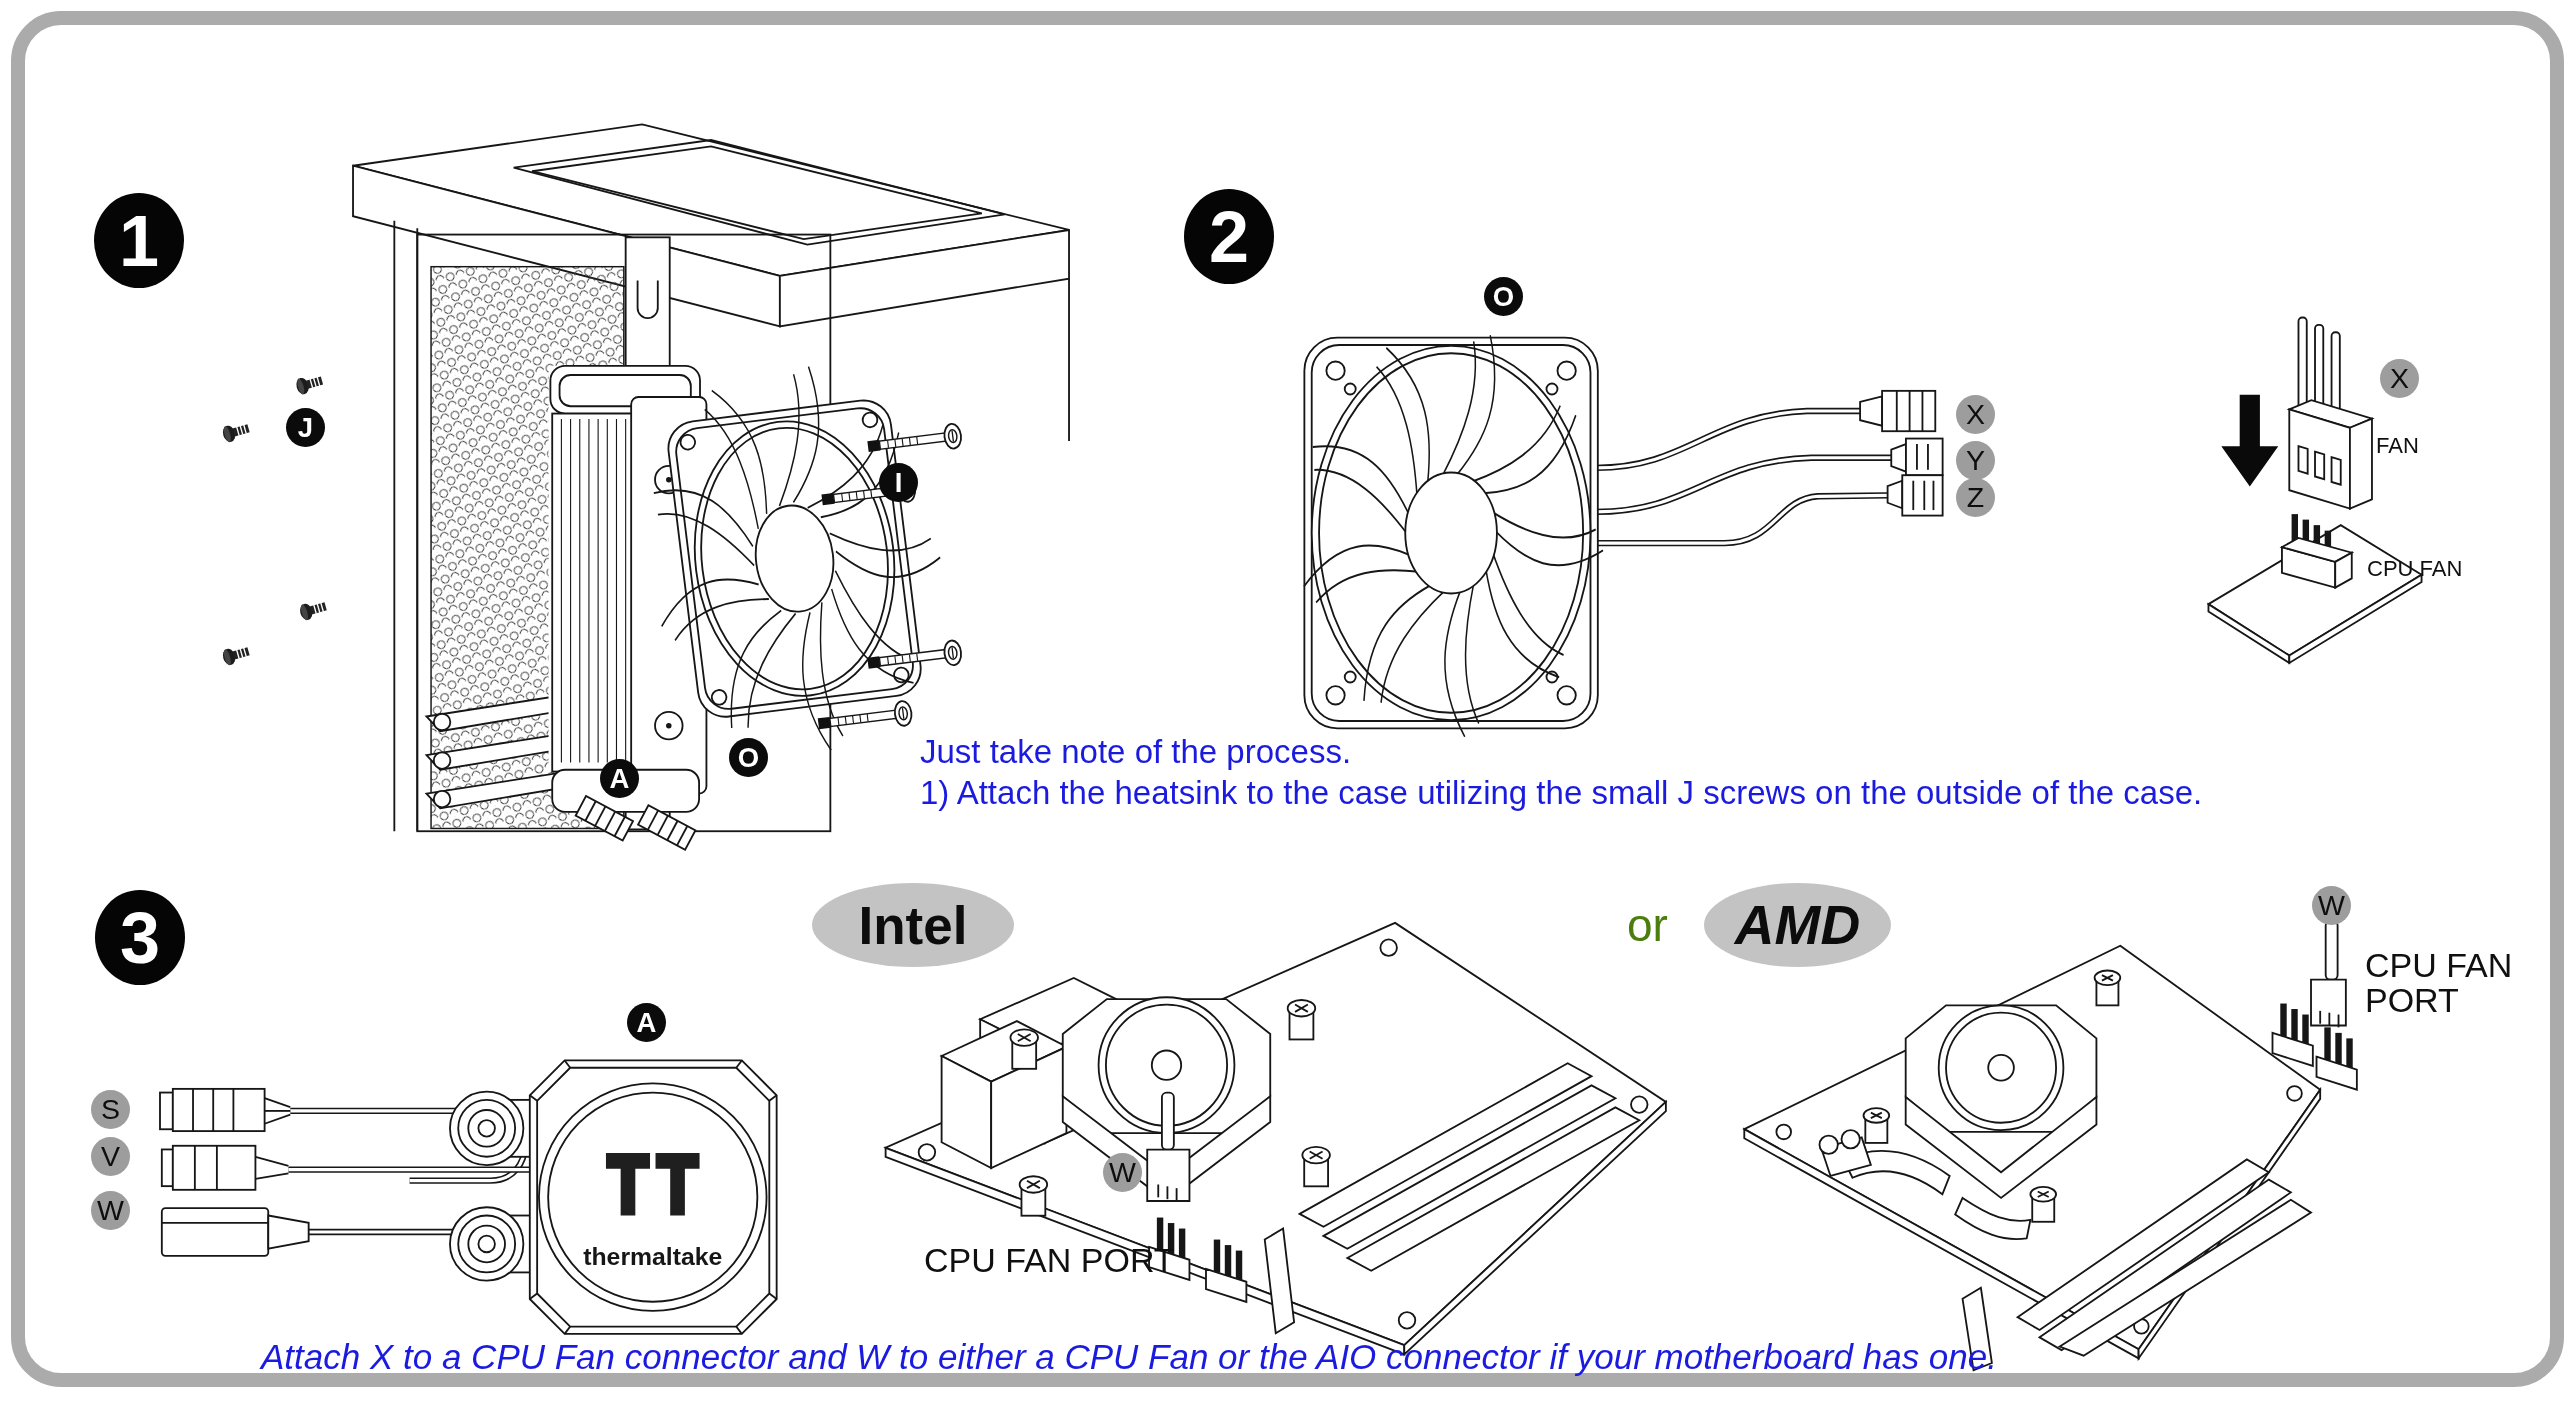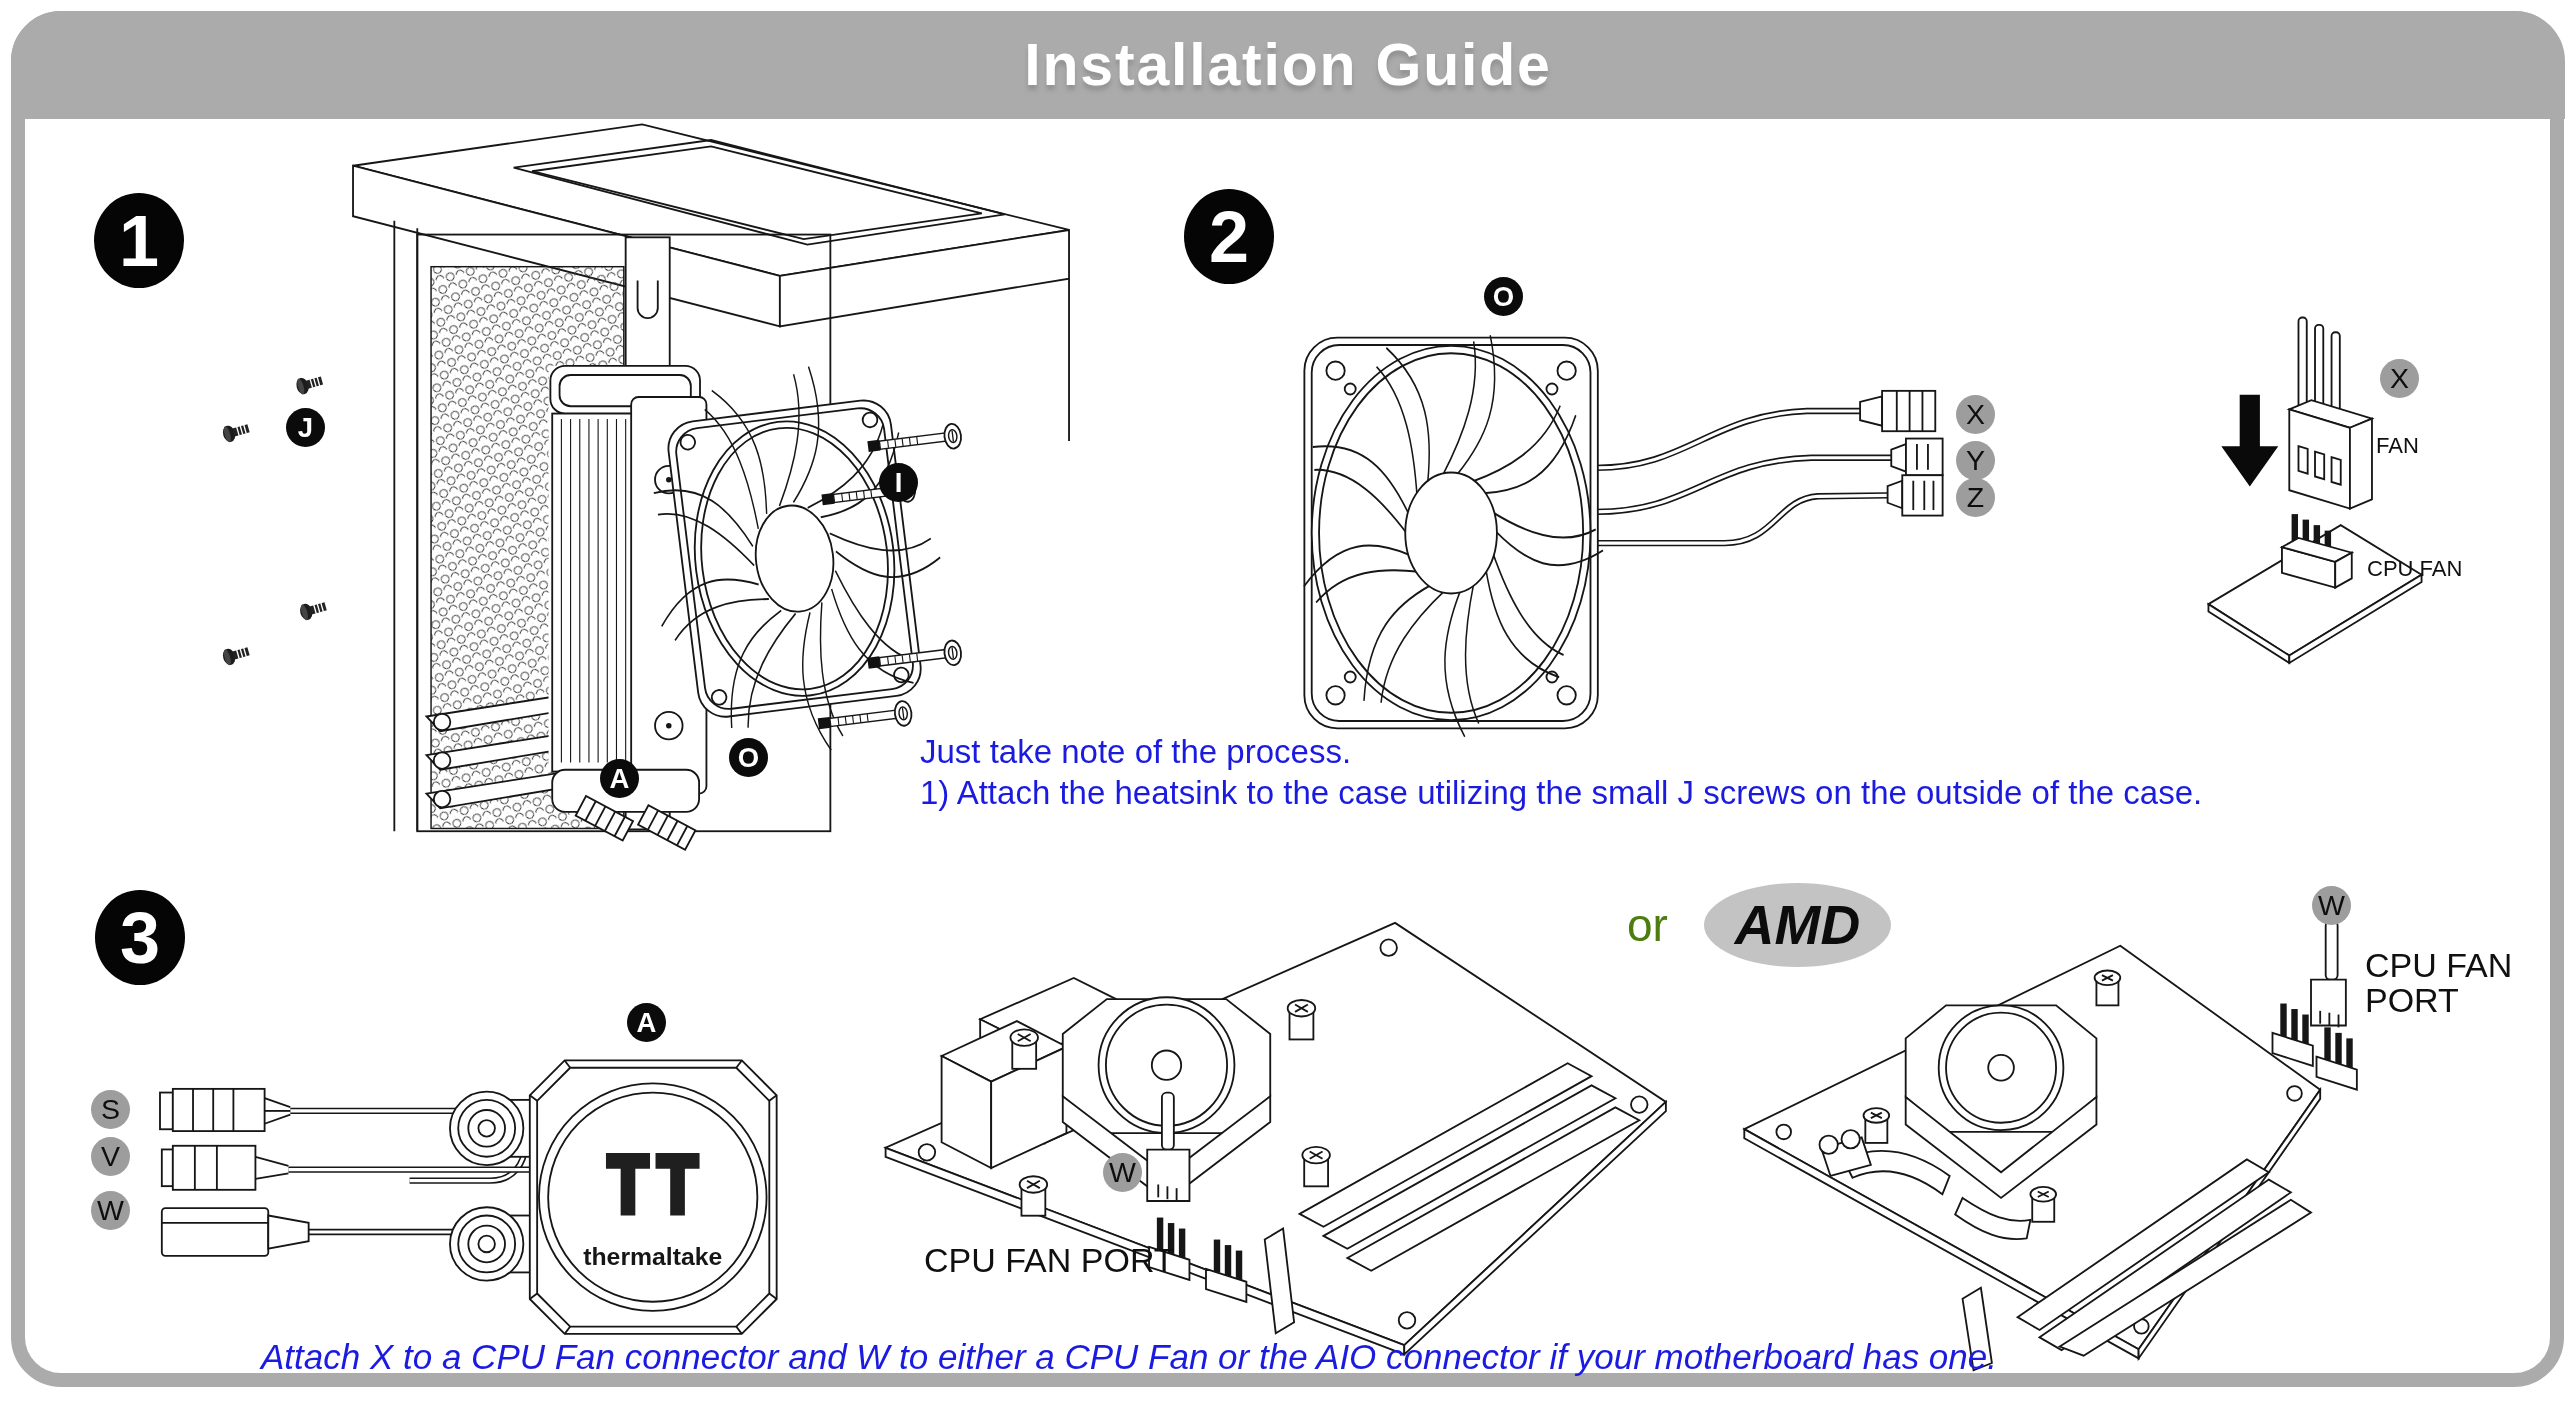--- a/index.html
+++ b/index.html
@@ -34,23 +34,20 @@
   .lnw{stroke:#161616;stroke-width:2;fill:#ffffff;}
   .co{stroke:#161616;stroke-width:7;fill:none;}
   .ci{stroke:#ffffff;stroke-width:3.4;fill:none;}
 </style>
 </head>
 <body>
 
 <div class="page">
 
   <div class="frame"></div>
-  <div class="header">
-    <div class="title">Installation Guide</div>
-  </div>
 
   <div class="step-badge" style="left:94px;top:193px;">
     <span>1</span>
   </div>
 
   <svg style="left:174px;top:129px;" width="918" height="716" viewBox="0 0 1000 780">
     <defs>
       <pattern id="mesh" width="16" height="16" patternUnits="userSpaceOnUse" patternTransform="rotate(30)">
         <circle cx="5" cy="5" r="4.2" fill="none" stroke="#3a3a3a" stroke-width="1.1"></circle>
         <circle cx="13" cy="13" r="4.2" fill="none" stroke="#3a3a3a" stroke-width="1.1"></circle>
@@ -397,20 +394,23 @@
   <div class="tag-gray" style="left:91px;top:1090px;">
     <span>S</span>
     </div>
   <div class="tag-gray" style="left:91px;top:1137px;">
     <span>V</span>
     </div>
   <div class="tag-gray" style="left:91px;top:1191px;">
     <span>W</span>
     </div>
 
+  <div class="brand-ellipse" style="left:812px;top:883px;width:202px;height:84px;font-size:53px;font-weight:bold;">
+    <span>Intel</span>
+  </div>
 
   <svg style="left:870px;top:909px;" width="817" height="450" viewBox="0 0 890 490">
     <g class="lnw">
       <polygon points="572,15 867,210 582,475 17,260"></polygon>
       <polygon points="17,260 17,270 582,485 582,475"></polygon>
       <polygon points="582,475 867,210 867,220 582,485"></polygon>
     </g>
     <g class="ln">
       <circle cx="62" cy="265" r="9"></circle>
         <circle cx="565" cy="42" r="9"></circle>

